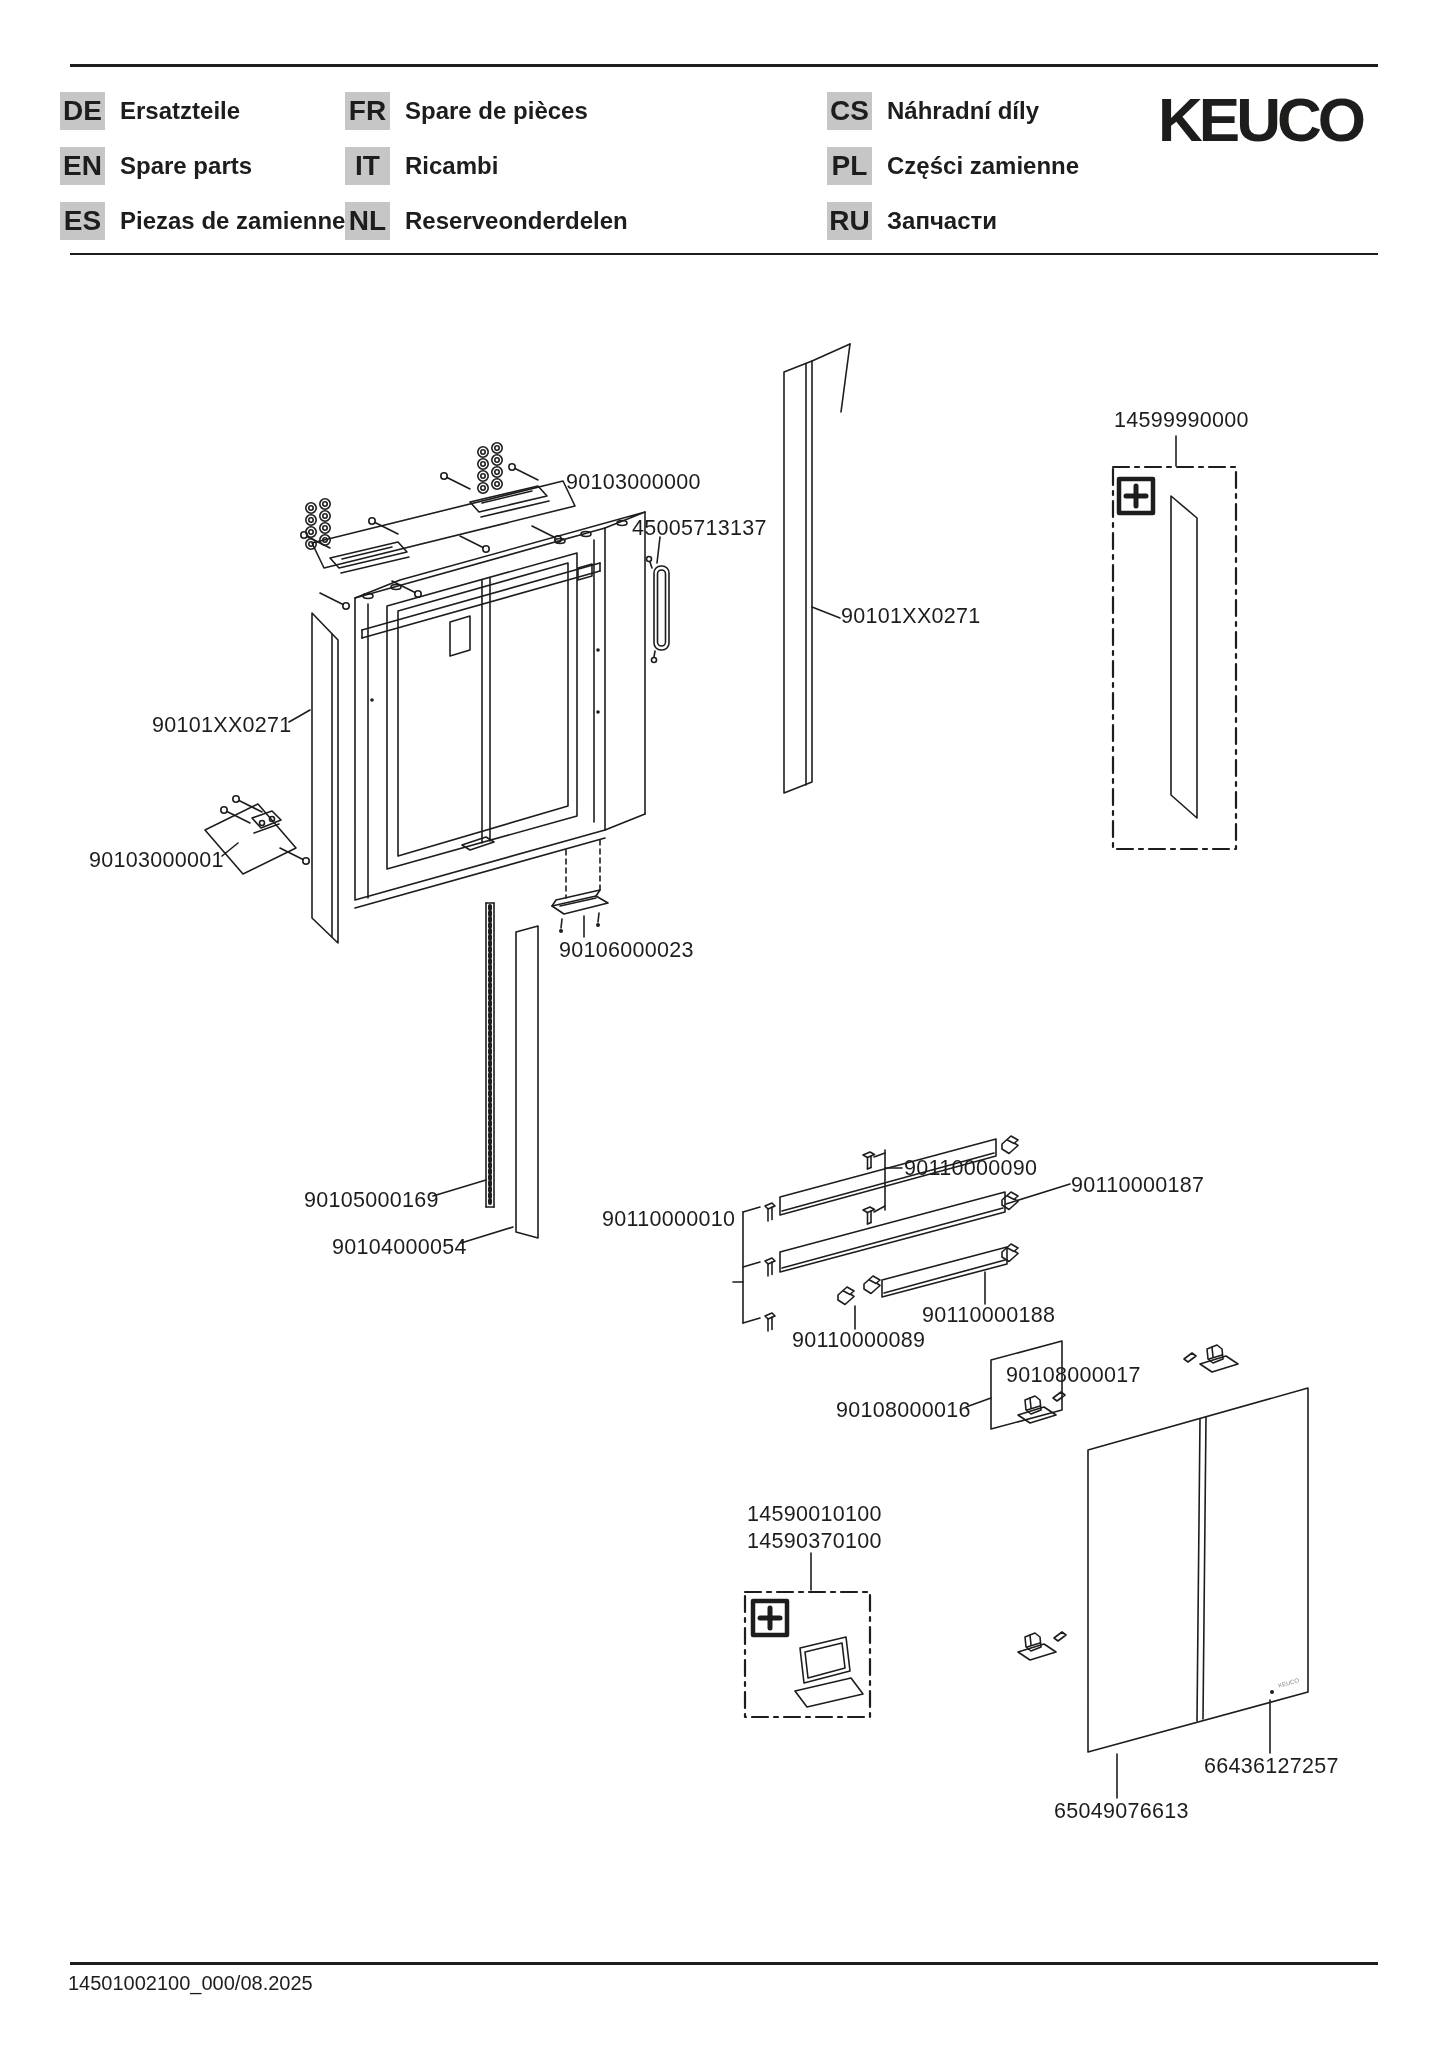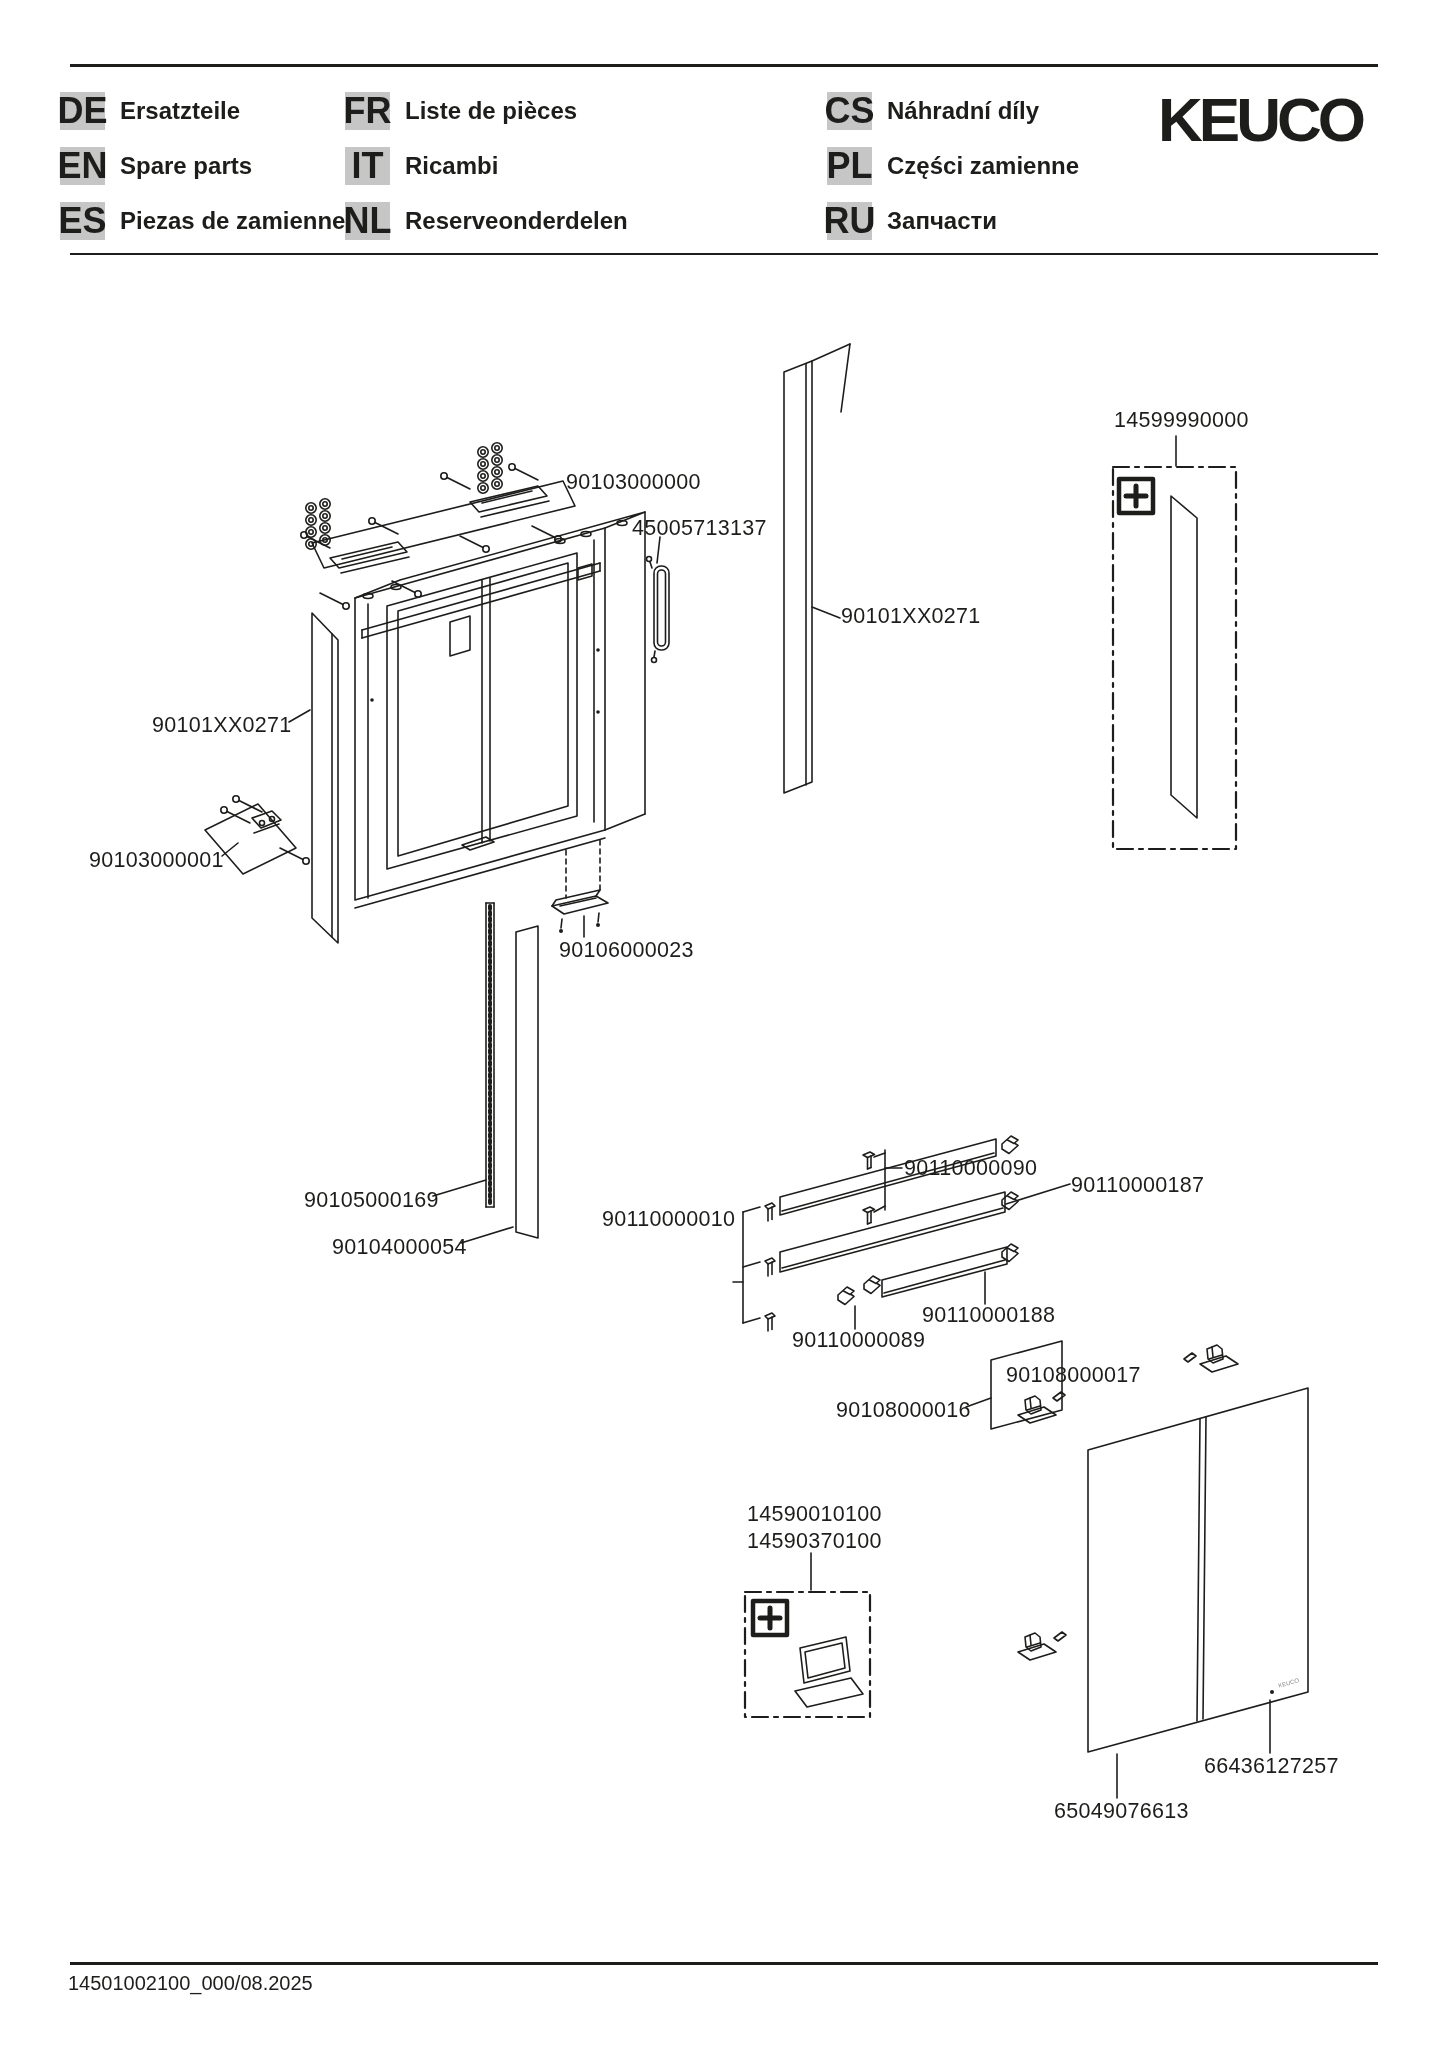--- a/index.html
+++ b/index.html
@@ -5,21 +5,21 @@
 <style>
   html,body{margin:0;padding:0}
   body{width:1448px;height:2048px;background:#ffffff;position:relative;overflow:hidden;
        font-family:"Liberation Sans",sans-serif;color:#1d1d1b}
   .rule{position:absolute;left:70px;width:1308px;background:#1d1d1b}
   #rule-top{top:64px;height:3px}
   #rule-mid{top:253px;height:2px}
   #rule-foot{top:1962px;height:3px}
   .lang{position:absolute;display:flex;align-items:center;height:38px}
   .code{display:inline-flex;width:45px;height:38px;background:#c6c6c6;color:#1d1d1b;
-        font-weight:bold;font-size:36px;align-items:center;justify-content:center}
+        font-weight:bold;font-size:28px;align-items:center;justify-content:center}
   .lbl{margin-left:15px;font-weight:bold;font-size:24px;white-space:nowrap}
   .brand{position:absolute;left:1158px;top:84px;font-size:62px;font-weight:bold;
          letter-spacing:-4px;white-space:nowrap}
   .plabel{position:absolute;font-size:21.5px;white-space:nowrap;letter-spacing:0.3px}
   .plabel.two{line-height:27px}
   .micro{position:absolute;left:1278px;top:1680px;font-size:6px;color:#8a8a8a;
          transform:rotate(-16deg);letter-spacing:0}
   .foot-text{position:absolute;left:68px;top:1972px;font-size:20px;white-space:nowrap}
   svg.art{position:absolute;left:0;top:0}
   .ln{stroke:#1d1d1b;fill:none;stroke-width:1.6;stroke-linecap:round;stroke-linejoin:round}
@@ -42,21 +42,21 @@
 <div class="lang" style="left:60px;top:147px">
   <span class="code">EN</span>
   <span class="lbl">Spare parts</span>
 </div>
 <div class="lang" style="left:60px;top:202px">
   <span class="code">ES</span>
   <span class="lbl">Piezas de zamienne</span>
 </div>
 <div class="lang" style="left:345px;top:92px">
   <span class="code">FR</span>
-  <span class="lbl">Liste de pièces</span>
+  <span class="lbl">Spare de pièces</span>
 </div>
 <div class="lang" style="left:345px;top:147px">
   <span class="code">IT</span>
   <span class="lbl">Ricambi</span>
 </div>
 <div class="lang" style="left:345px;top:202px">
   <span class="code">NL</span>
   <span class="lbl">Reserveonderdelen</span>
 </div>
 <div class="lang" style="left:827px;top:92px">

